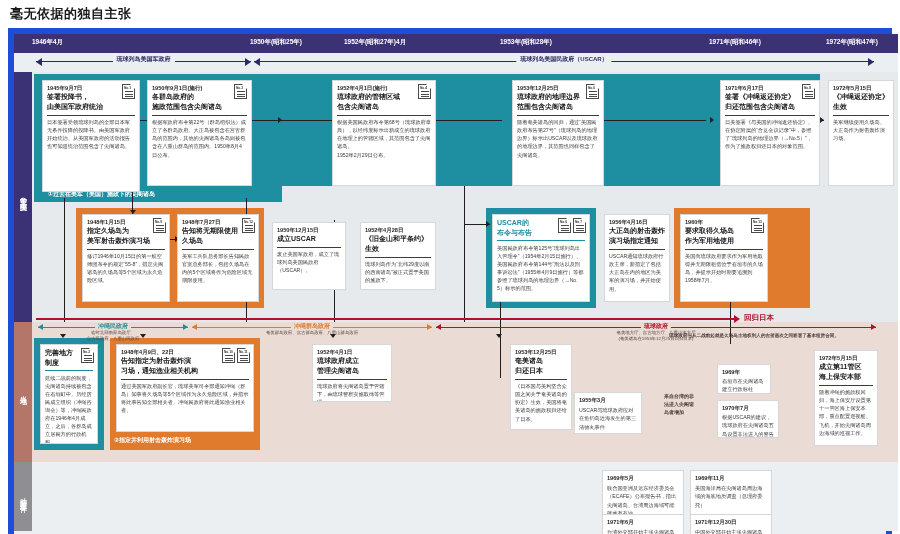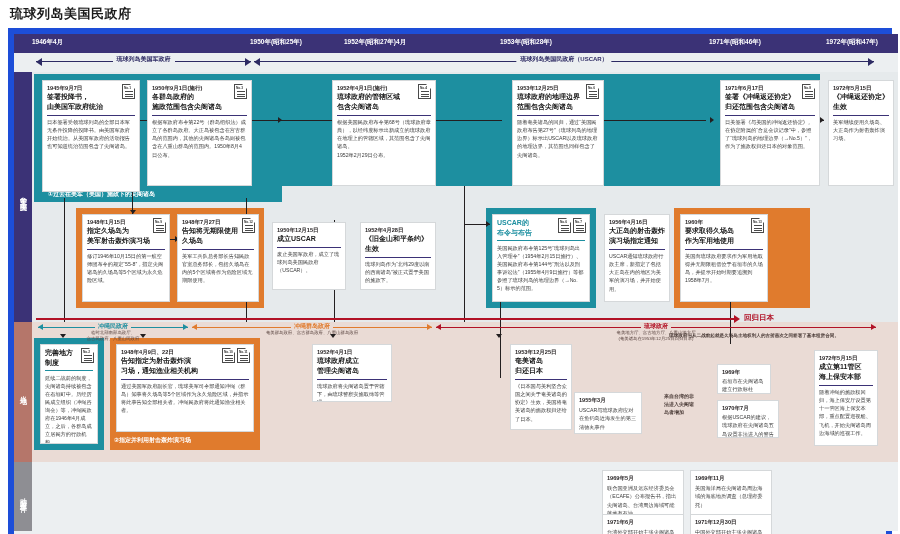--- a/index.html
+++ b/index.html
@@ -135,21 +135,21 @@
   .redline{ position:absolute; height:1.5px; background:#b11226; }
   .redarrow{ position:absolute; width:0;height:0;
     border-top:4px solid transparent;border-bottom:4px solid transparent;
     border-left:6px solid #b11226;}
   .redlabel{ position:absolute; font-size:7.5px; font-weight:bold; color:#b11226; white-space:nowrap;}
   .notetext{ position:absolute; font-size:5px; font-weight:bold; color:#4a3b37; line-height:1.6;}
 </style>
 </head>
 <body>
 
-<div class="page-title">琉球列岛美国民政府</div>
+<div class="page-title">毫无依据的独自主张</div>
 
 <div class="frame">
 
   <div class="erabar">
     <span class="era" style="left:18px">1946年4月</span>
     <span class="era" style="left:236px">1950年(昭和25年)</span>
     <span class="era" style="left:330px">1952年(昭和27年)4月</span>
     <span class="era" style="left:486px">1953年(昭和28年)</span>
     <span class="era" style="left:695px">1971年(昭和46年)</span>
     <span class="era" style="left:812px">1972年(昭和47年)</span>

